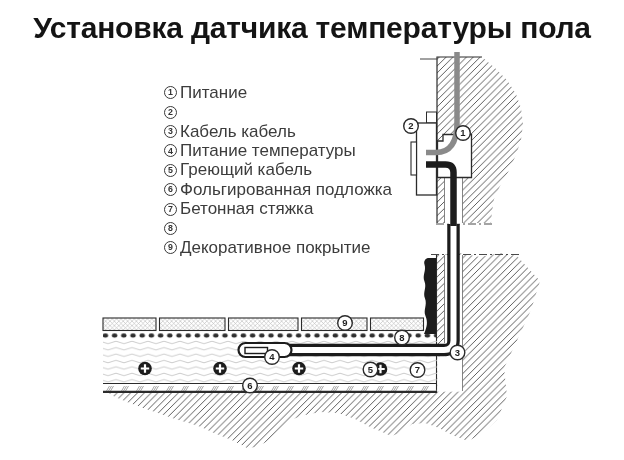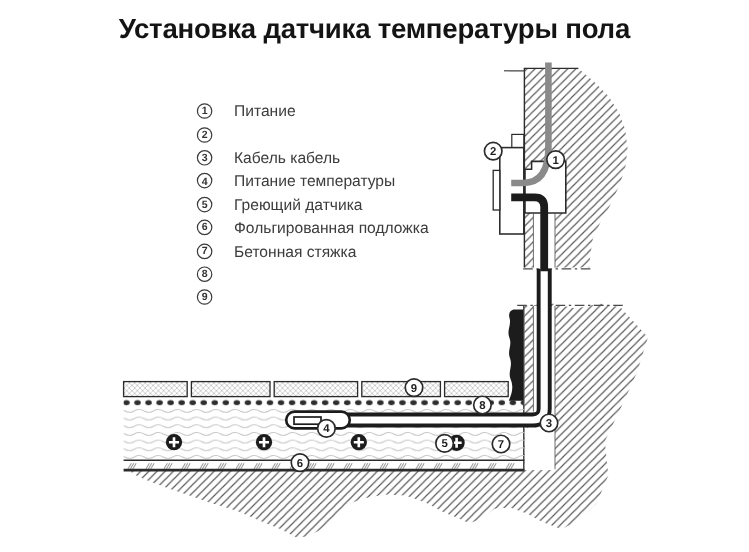--- a/index.html
+++ b/index.html
@@ -2,30 +2,30 @@
 <html><head>
 <meta charset="utf-8">
 <style>
   html,body{margin:0;padding:0;background:#fff;}
   .stage{
     position:relative;width:624px;height:460px;background:#ffffff;overflow:hidden;
     font-family:"Liberation Sans","DejaVu Sans",sans-serif;
   }
   .title{
     position:absolute;top:11px;left:0;width:100%;text-align:center;
-    font-size:23px;font-weight:600;color:#141414;letter-spacing:-0.2px;
+    font-size:30px;font-weight:600;color:#141414;letter-spacing:-0.2px;
   }
   .legend{position:absolute;left:164px;top:86px;}
   .legend-row{display:flex;align-items:center;height:13.5px;margin-bottom:5.9px;}
   .legend-num{
     flex:0 0 auto;width:13px;height:13px;border:1.2px solid #3a3a3a;border-radius:50%;
     display:flex;align-items:center;justify-content:center;
     font-size:8.8px;font-weight:bold;color:#333;box-sizing:border-box;line-height:1;
   }
-  .legend-label{margin-left:18px;font-size:13px;color:#3c3c3c;white-space:nowrap;}
+  .legend-label{margin-left:3px;font-size:17px;color:#3c3c3c;white-space:nowrap;}
   svg.diagram{position:absolute;left:0;top:0;}
   svg text.mark{
     font-family:"Liberation Sans","DejaVu Sans",sans-serif;
     font-size:9.5px;font-weight:bold;fill:#1f1f1f;text-anchor:middle;
   }
 </style>
 </head>
 <body>
 
 <div class="stage">
@@ -43,35 +43,36 @@
     <div class="legend-row">
       <span class="legend-num">3</span>
       <span class="legend-label">Кабель кабель</span>
     </div>
     <div class="legend-row">
       <span class="legend-num">4</span>
       <span class="legend-label">Питание температуры</span>
     </div>
     <div class="legend-row">
       <span class="legend-num">5</span>
-      <span class="legend-label">Греющий датчика</span>
+      <span class="legend-label">Греющий кабель</span>
     </div>
     <div class="legend-row">
       <span class="legend-num">6</span>
       <span class="legend-label">Фольгированная подложка</span>
     </div>
     <div class="legend-row">
       <span class="legend-num">7</span>
       <span class="legend-label">Бетонная стяжка</span>
     </div>
     <div class="legend-row">
       <span class="legend-num">8</span>
     </div>
     <div class="legend-row">
       <span class="legend-num">9</span>
+      <span class="legend-label">Декоративное покрытие</span>
     </div>
   </div>
 
   <svg class="diagram" width="624" height="460" viewBox="0 0 624 460" xmlns="http://www.w3.org/2000/svg">
     <defs>
       <pattern id="hatch" width="6.8" height="6.8" patternUnits="userSpaceOnUse">
         <path d="M-1.7,1.7 L1.7,-1.7 M-1.7,8.5 L8.5,-1.7 M5.1,8.5 L8.5,5.1" stroke="#555555" stroke-width="0.95" fill="none"></path>
       </pattern>
       <pattern id="tilehatch" width="4.4" height="4.4" patternUnits="userSpaceOnUse">
         <path d="M0,4.4 L4.4,0 M0,0 L4.4,4.4" stroke="#b5b5b5" stroke-width="0.55" fill="none"></path>

